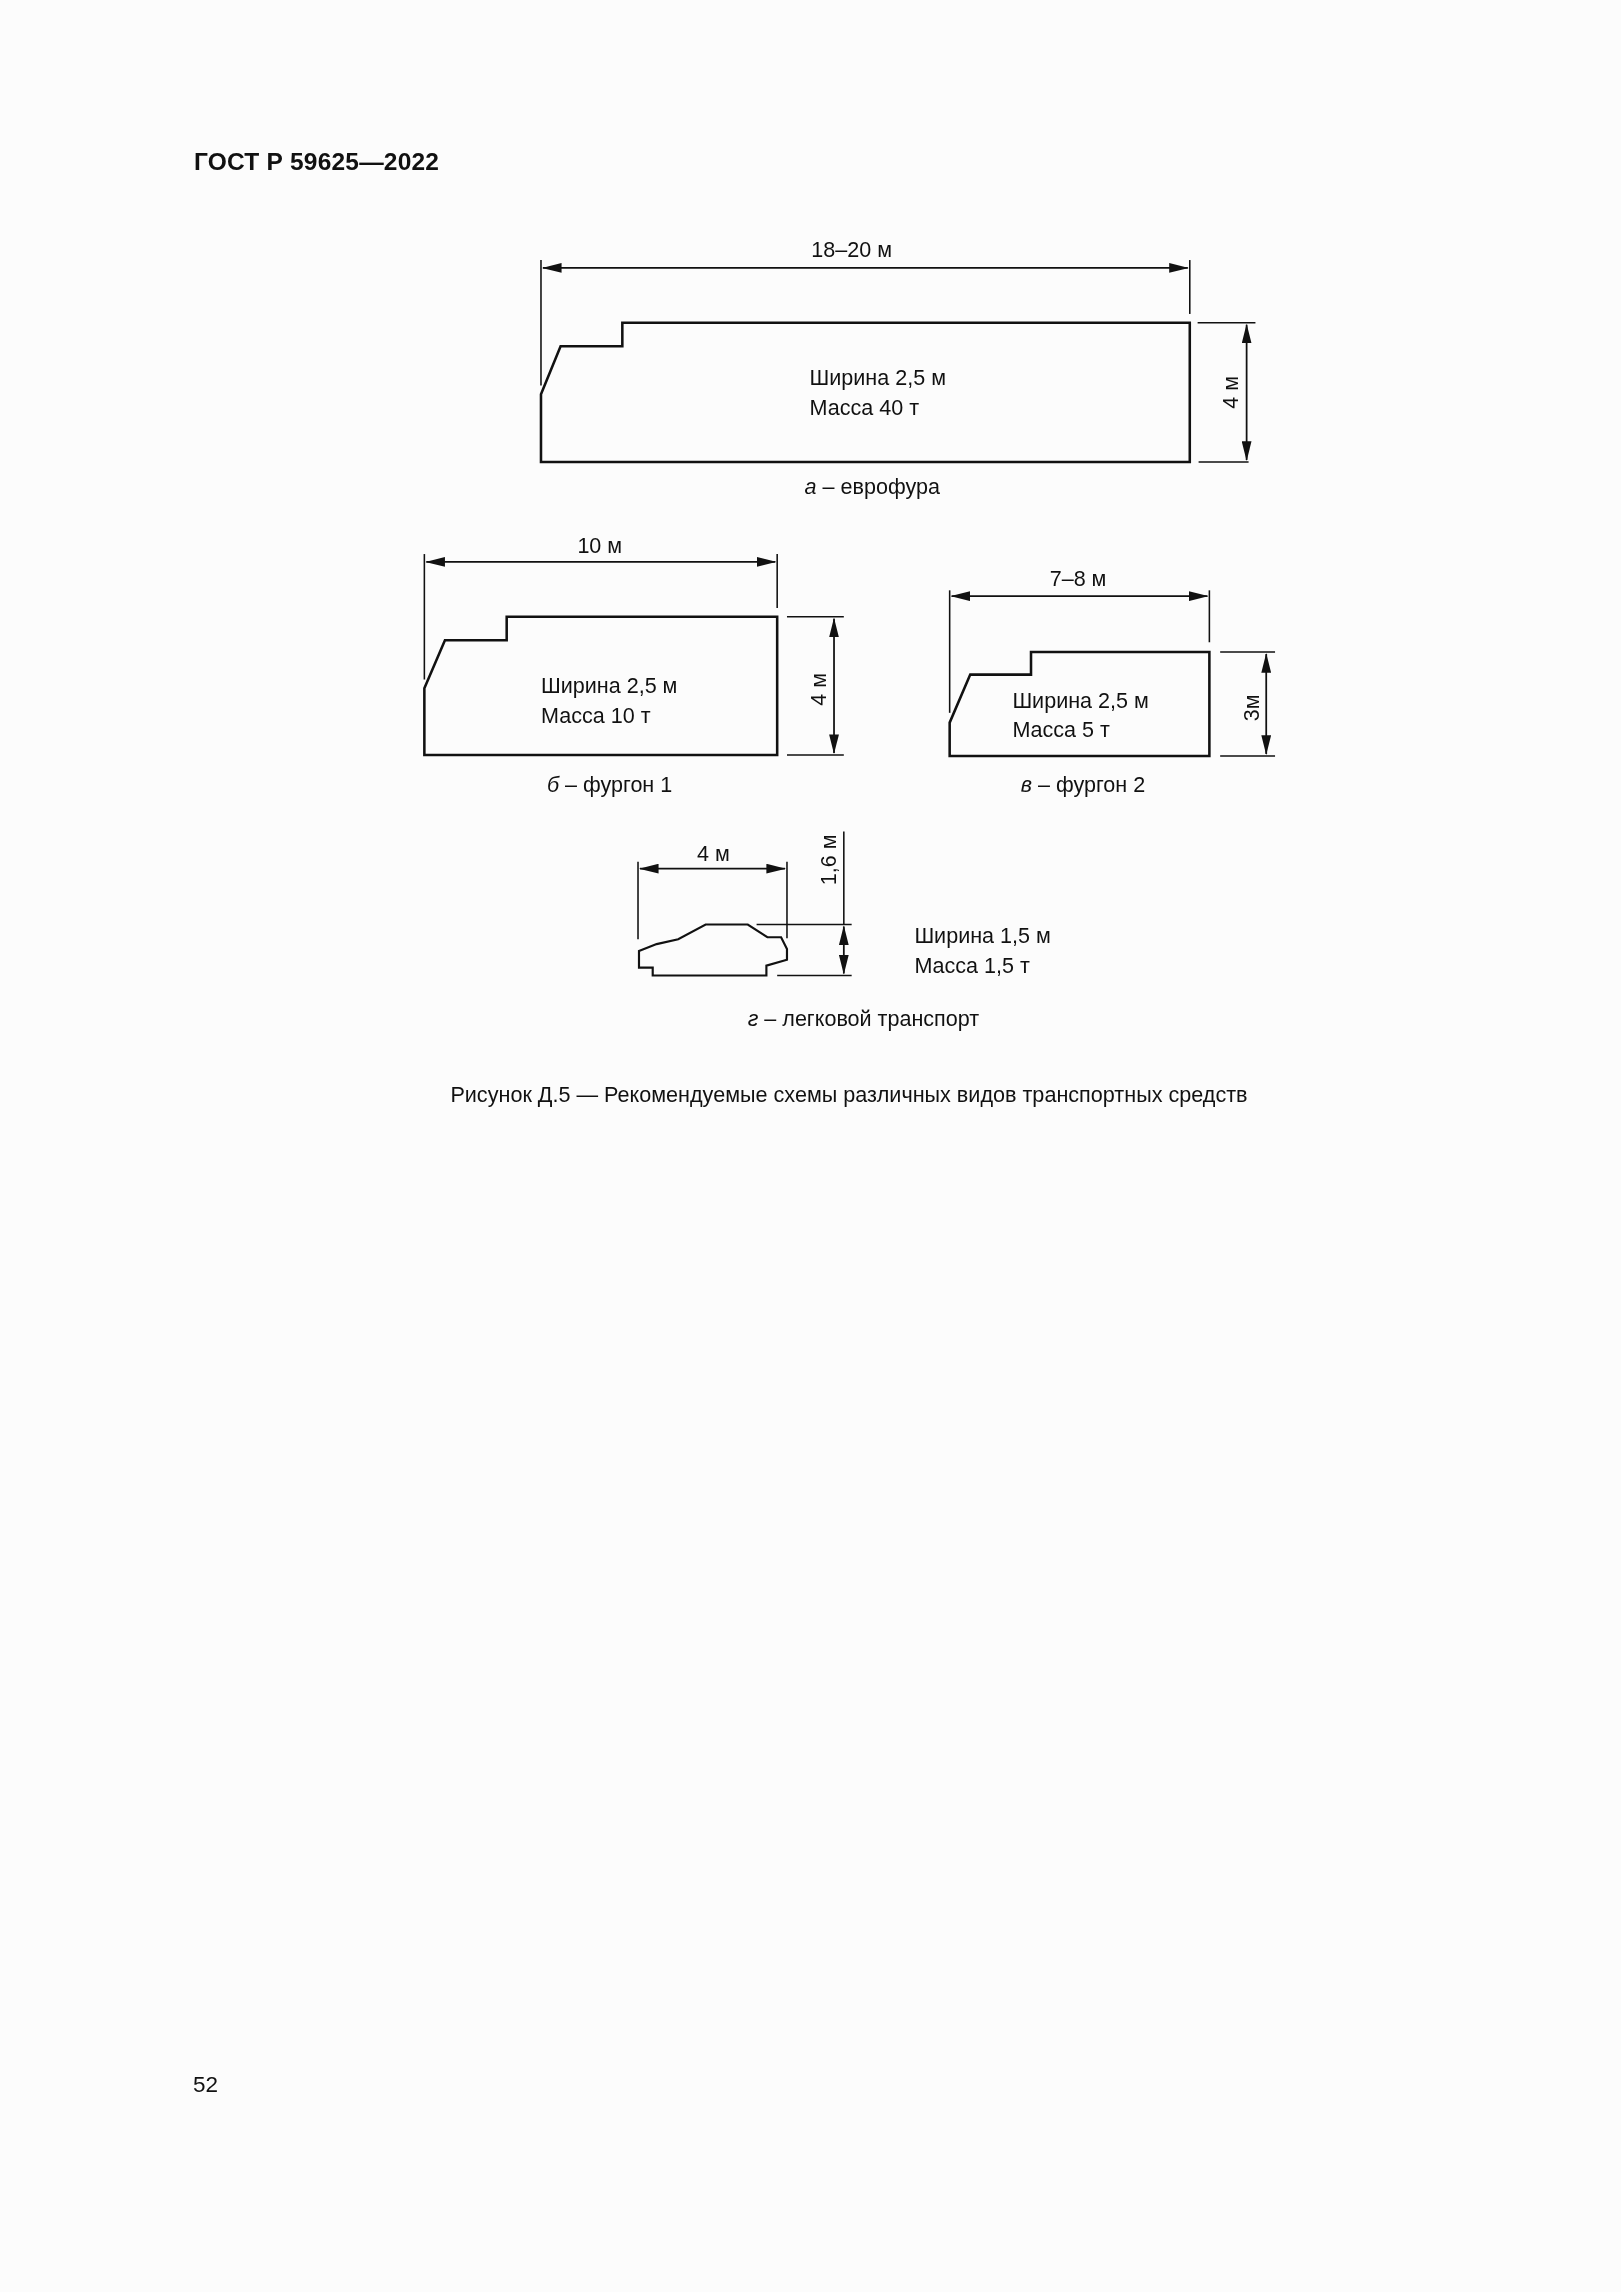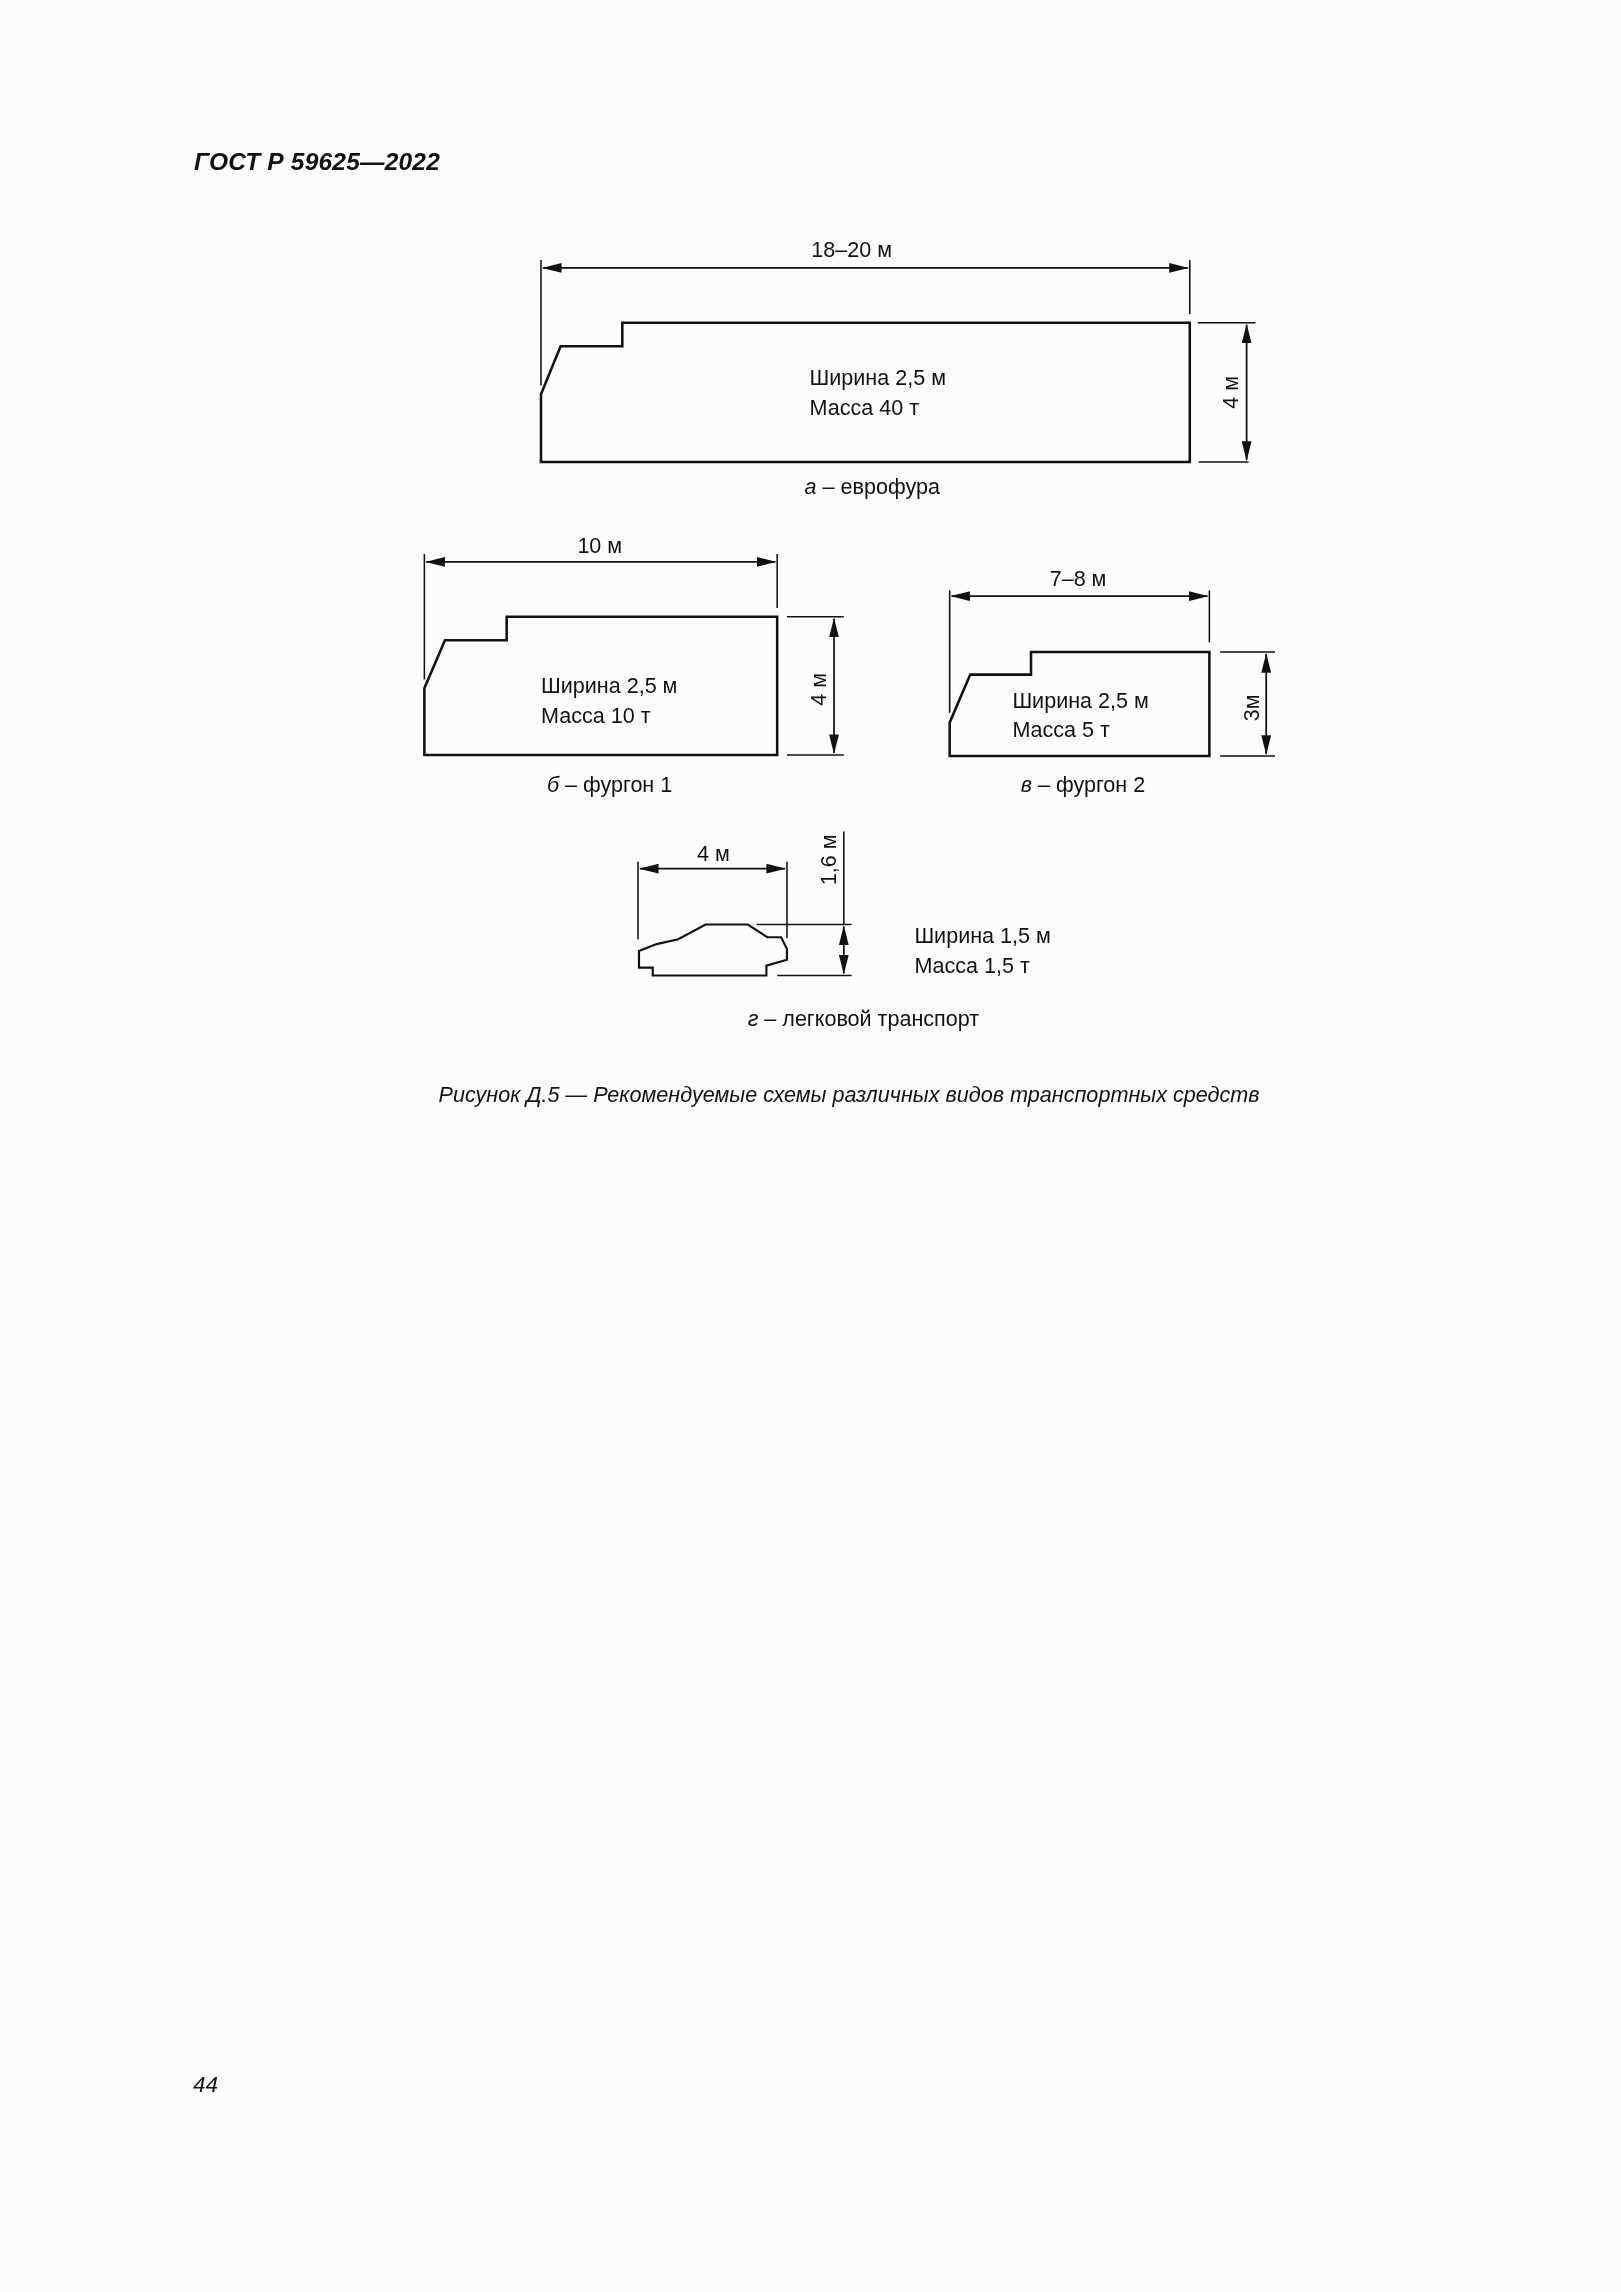--- a/index.html
+++ b/index.html
@@ -4,21 +4,21 @@
 <style>
   html, body { margin: 0; padding: 0; }
   body {
     width: 1621px; height: 2293px;
     background: #fcfcfc;
     position: relative;
     overflow: hidden;
     font-family: "Liberation Sans", "DejaVu Sans", sans-serif;
     color: #111;
   }
-  .abs { position: absolute; white-space: nowrap; font-style: italic; }
+  .abs { position: absolute; white-space: nowrap; }
   .doc-header {
     left: 194px; top: 148px;
     font-size: 24.5px; font-weight: bold; letter-spacing: 0.2px;
   }
   .page-number {
     left: 193px; top: 2072px;
     font-size: 22.5px;
   }
   .figure-caption {
     left: 0; width: 1698px; top: 1082px;
@@ -124,14 +124,14 @@
 
     <text class="t-lbl" x="933" y="962">Ширина 1,5 м</text>
     <text class="t-lbl" x="933" y="992">Масса 1,5 т</text>
 
     <text class="t-cap" x="881" y="1047" text-anchor="middle"><tspan class="it">г</tspan><tspan> – </tspan><tspan>легковой транспорт</tspan></text>
   </g>
 </svg>
 
 <div class="abs figure-caption">Рисунок Д.5 — Рекомендуемые схемы различных видов транспортных средств</div>
 
-<div class="abs page-number">44</div>
+<div class="abs page-number">52</div>
 
 
 </body></html>

